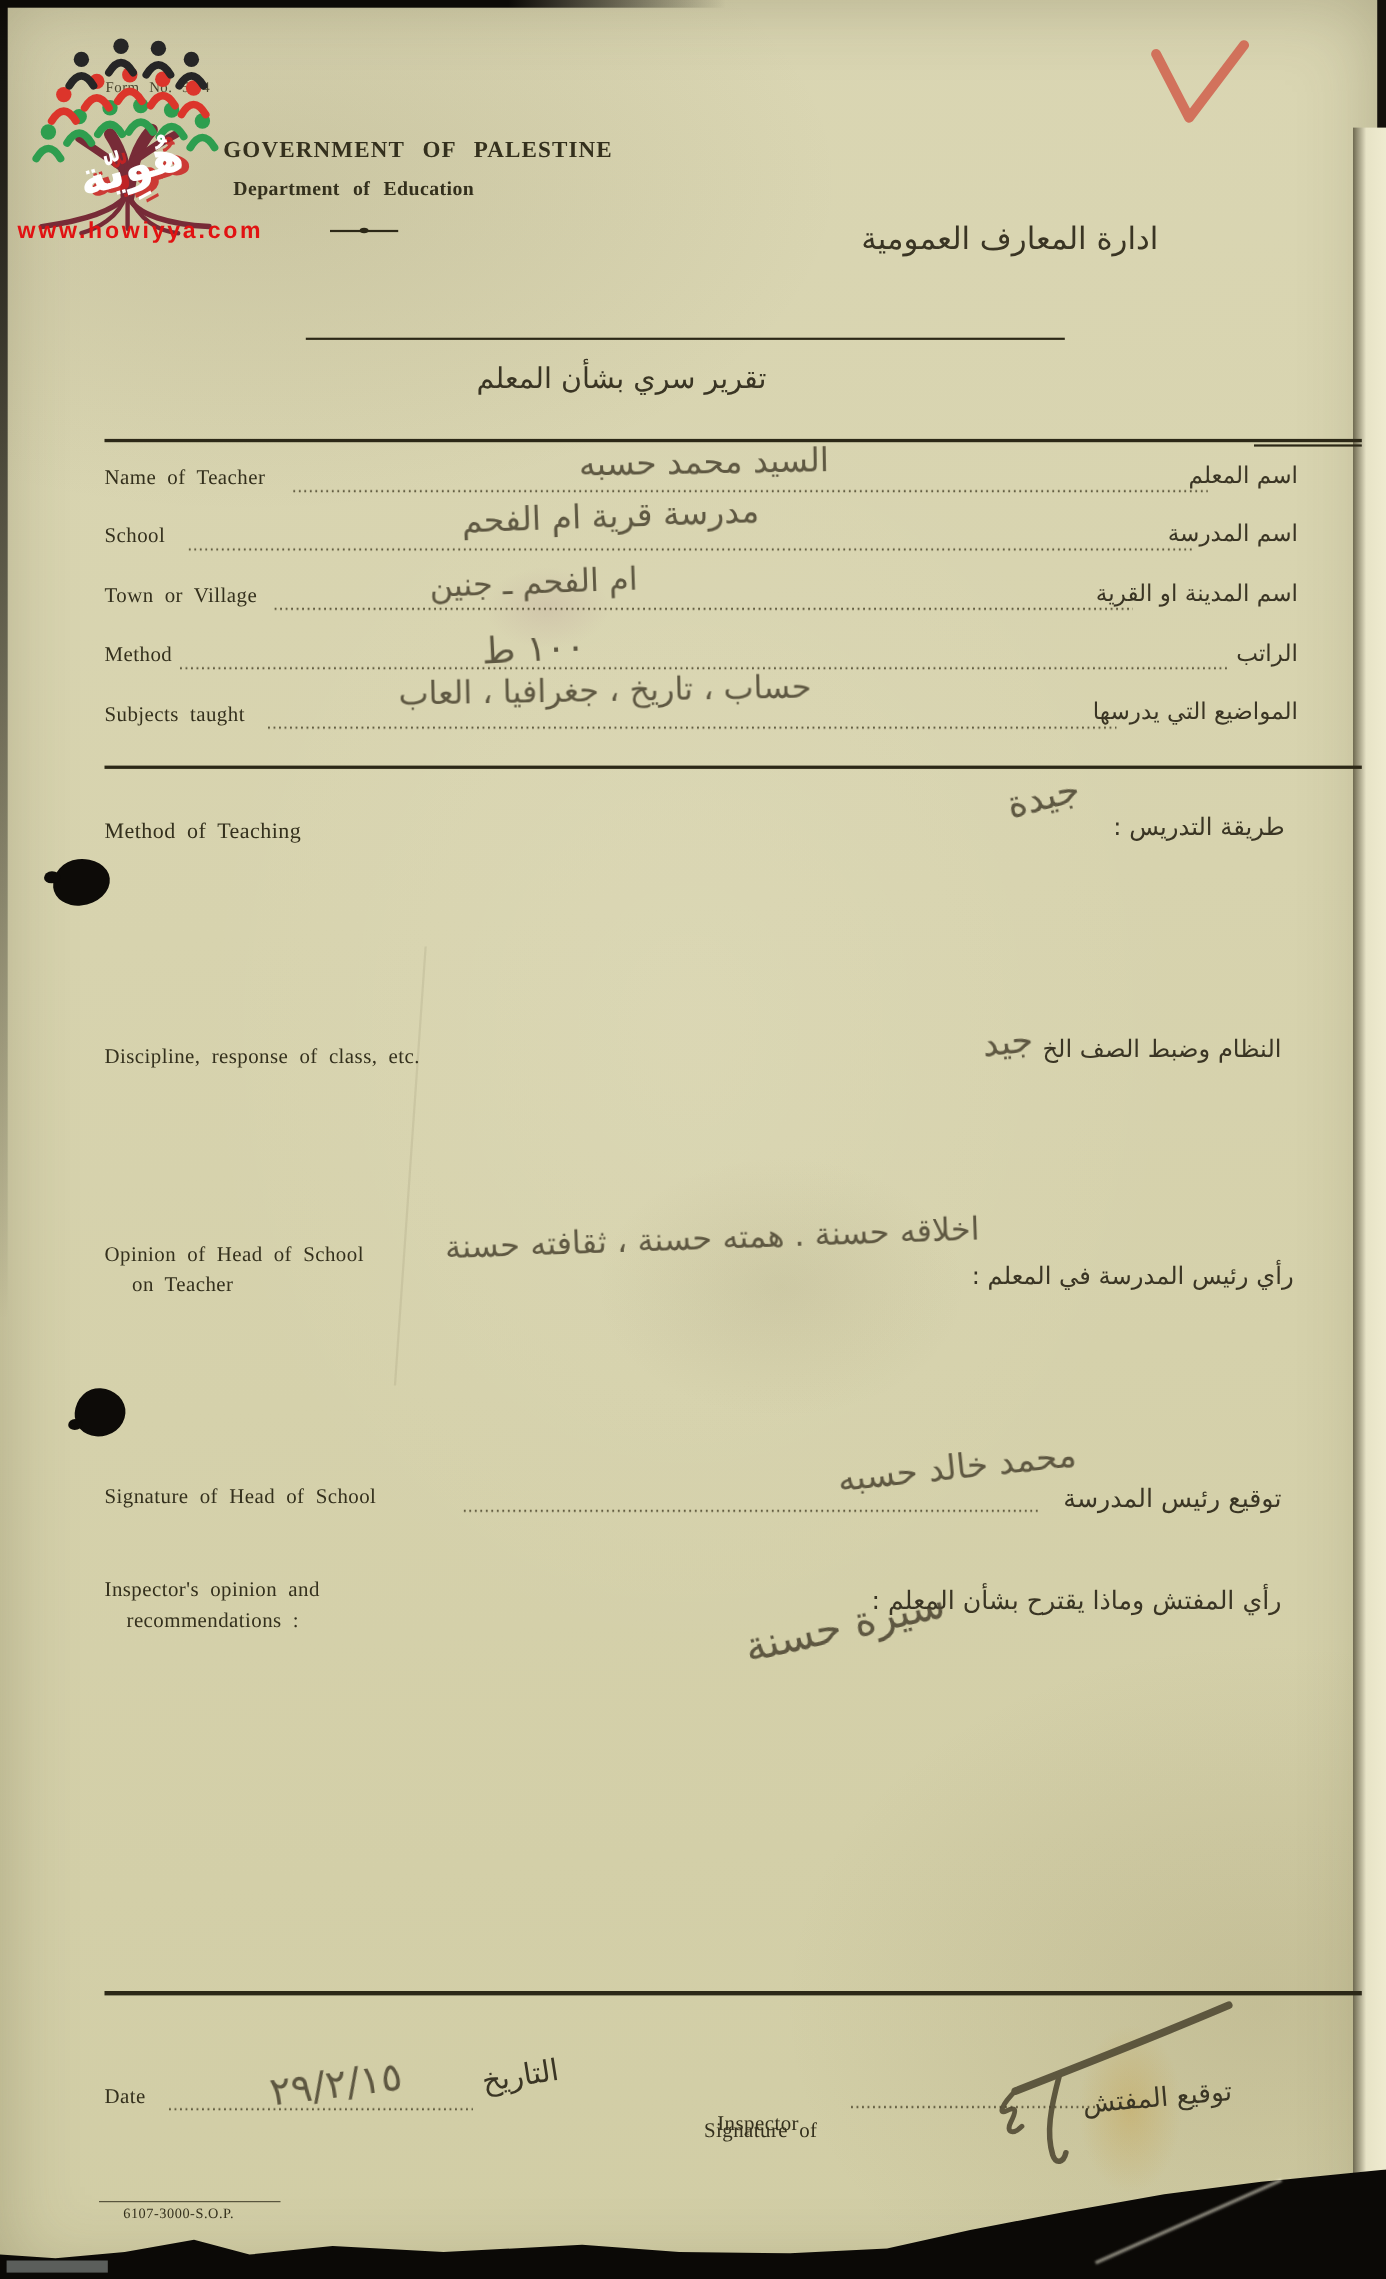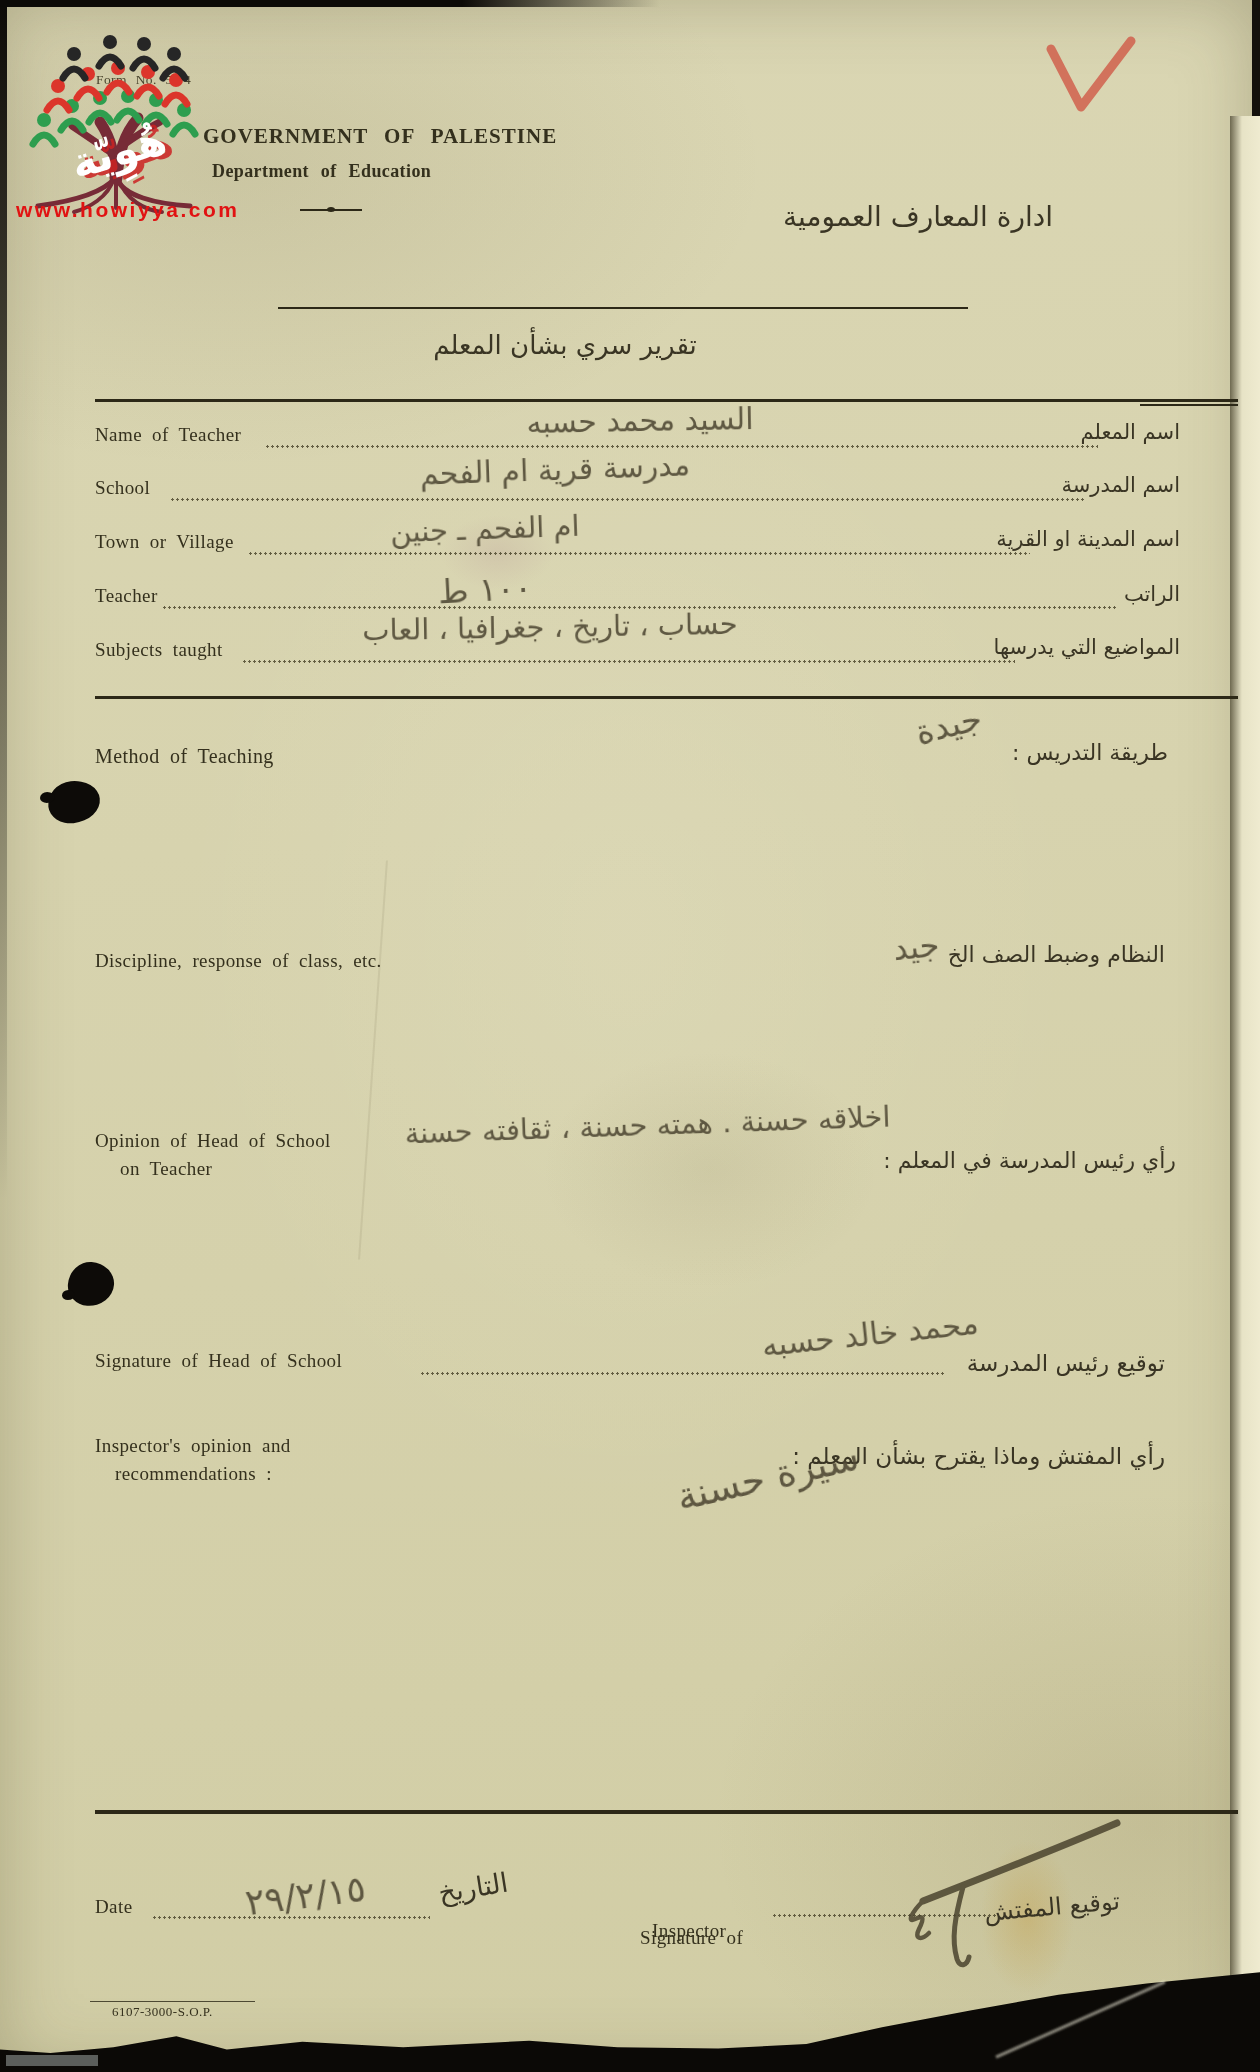--- a/index.html
+++ b/index.html
@@ -134,21 +134,21 @@
   <div class="en" style="left:95px;top:477px;">School</div>
   <div class="dots" style="left:170px;right:175px;top:498px;"></div>
   <div class="ar" style="right:80px;top:473px;">اسم المدرسة</div>
   <div class="hw" style="left:340px;top:452px;width:430px;font-size:30px;transform:rotate(-2deg);">مدرسة قرية ام الفحم</div>
 
   <div class="en" style="left:95px;top:531px;">Town or Village</div>
   <div class="dots" style="left:248px;right:230px;top:552px;"></div>
   <div class="ar" style="right:80px;top:527px;text-align:center;">اسم المدينة او القرية</div>
   <div class="hw" style="left:330px;top:512px;width:310px;font-size:29px;transform:rotate(-2deg);">ام الفحم ـ جنين</div>
 
-  <div class="en" style="left:95px;top:585px;">Teacher</div>
+  <div class="en" style="left:95px;top:585px;">Method</div>
   <div class="dots" style="left:162px;right:142px;top:606px;"></div>
   <div class="ar" style="right:80px;top:582px;">الراتب</div>
   <div class="hw" style="left:410px;top:570px;width:150px;font-size:33px;transform:rotate(-3deg);">١٠٠ ط</div>
 
   <div class="en" style="left:95px;top:639px;">Subjects taught</div>
   <div class="dots" style="left:242px;right:245px;top:660px;"></div>
   <div class="ar" style="right:80px;top:635px;">المواضيع التي يدرسها</div>
   <div class="hw" style="left:325px;top:610px;width:450px;font-size:29px;transform:rotate(-1deg);">حساب ، تاريخ ، جغرافيا ، العاب</div>
 
   <div class="rule" style="left:95px;top:696px;width:1143px;height:3px;"></div>

